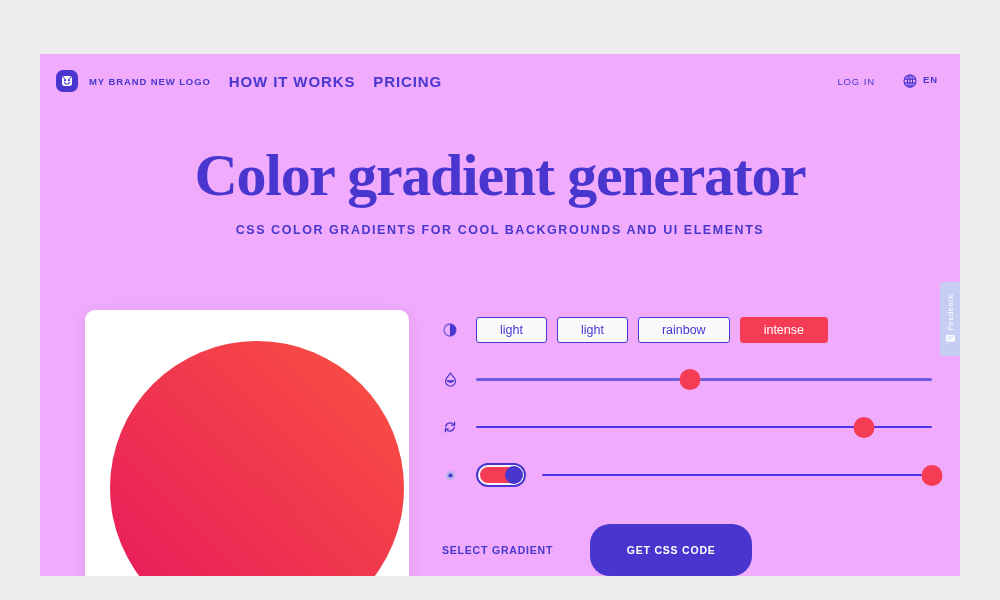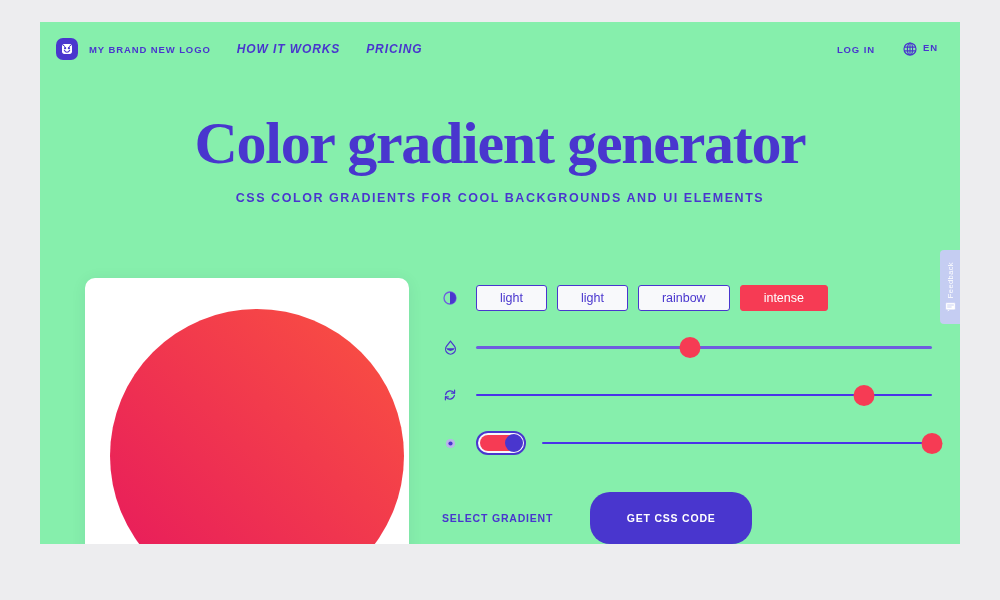--- a/index.html
+++ b/index.html
@@ -12,24 +12,24 @@
     background: #ededef;
     font-family: "Liberation Sans", sans-serif;
     overflow: hidden;
     position: relative;
   }
 
   
   #page-sheet {
     position: absolute;
     left: 40px;
-    top: 22px;
+    top: 54px;
     width: 920px;
     height: 522px;
-    background: #86efac;
+    background: #f0abfc;
     overflow: hidden;
   }
 
   
   #navbar {
     position: absolute;
     left: 0;
     top: 0;
     width: 920px;
     height: 54px;
@@ -54,38 +54,37 @@
   #logo-icon svg { display: block; }
   #brand-name {
     margin-left: 11px;
     font-size: 9.5px;
     font-weight: bold;
     letter-spacing: 0.9px;
     color: #4936ce;
     white-space: nowrap;
   }
   .nav-link {
-    margin-left: 26px;
-    font-size: 12px;
+    margin-left: 18px;
+    font-size: 15px;
     font-weight: bold;
     letter-spacing: 0.9px;
     color: #4936ce;
     white-space: nowrap;
     cursor: pointer;
-    font-style: italic;
   }
   #nav-right {
     margin-left: auto;
     margin-right: 22px;
     display: flex;
     align-items: center;
   }
   #login-link {
     font-size: 9.5px;
-    font-weight: bold;
+    font-weight: normal;
     letter-spacing: 0.9px;
     color: #4936ce;
     cursor: pointer;
     white-space: nowrap;
   }
   #lang-switcher {
     margin-left: 28px;
     display: flex;
     align-items: flex-start;
     cursor: pointer;

